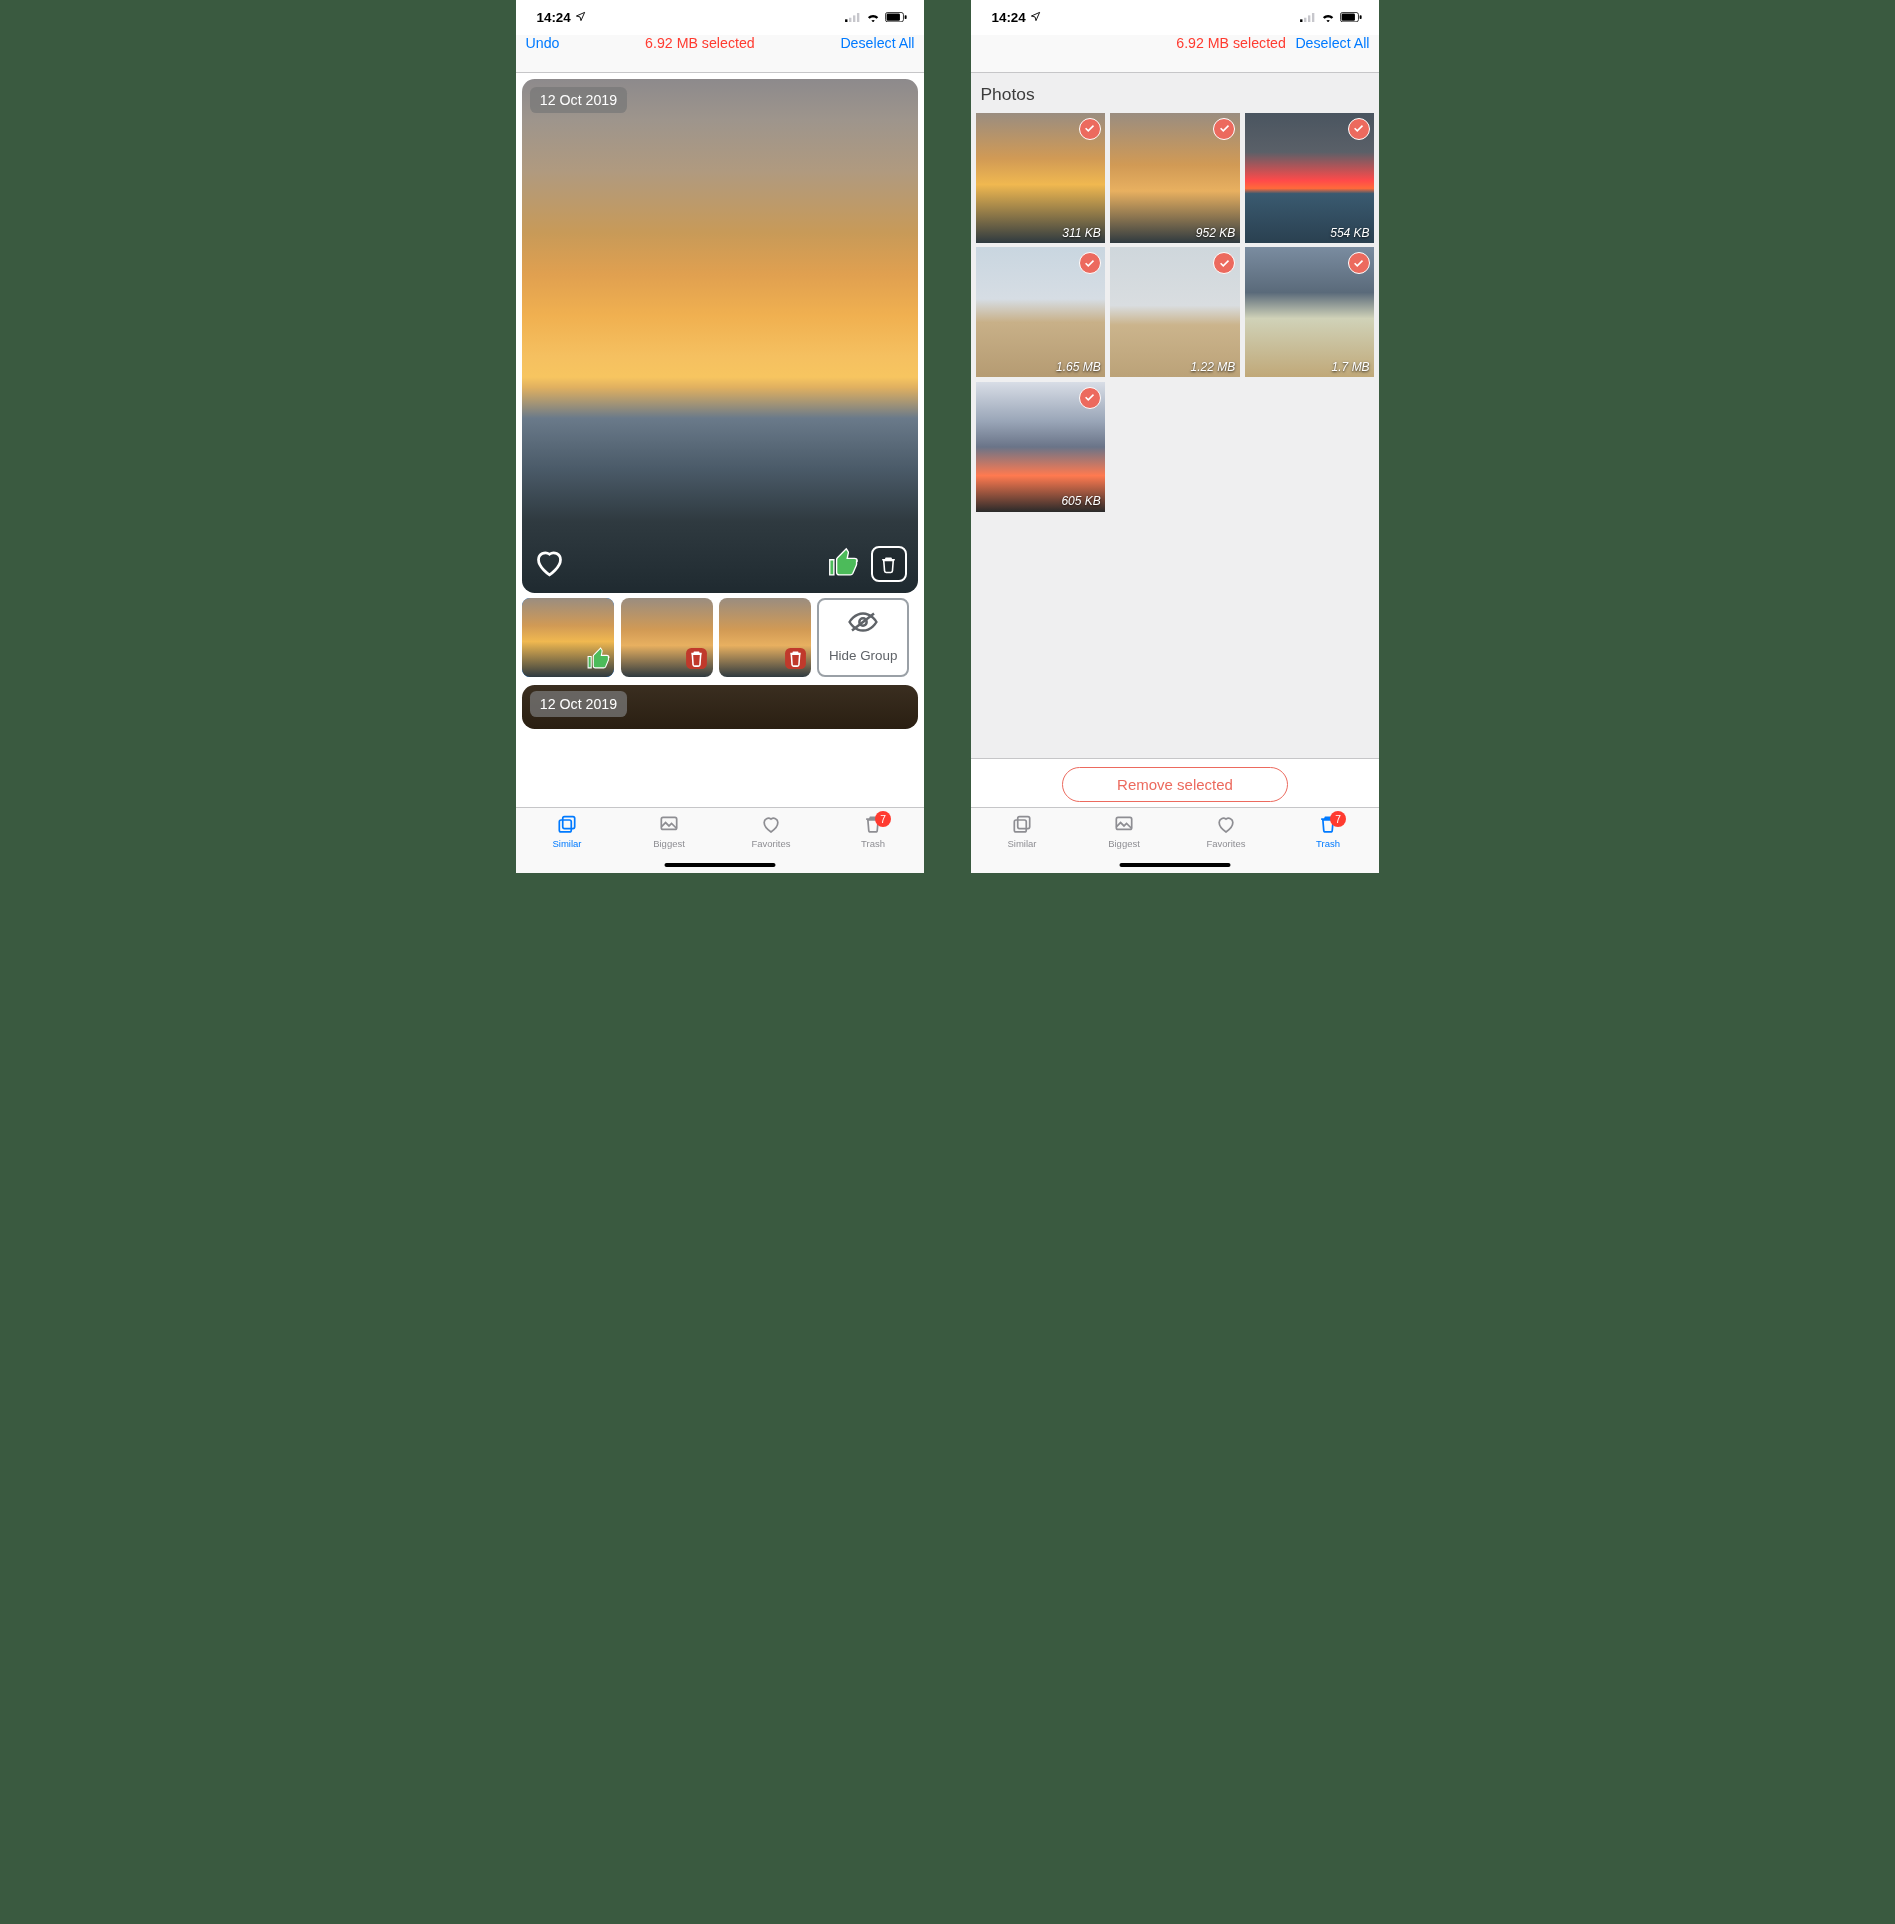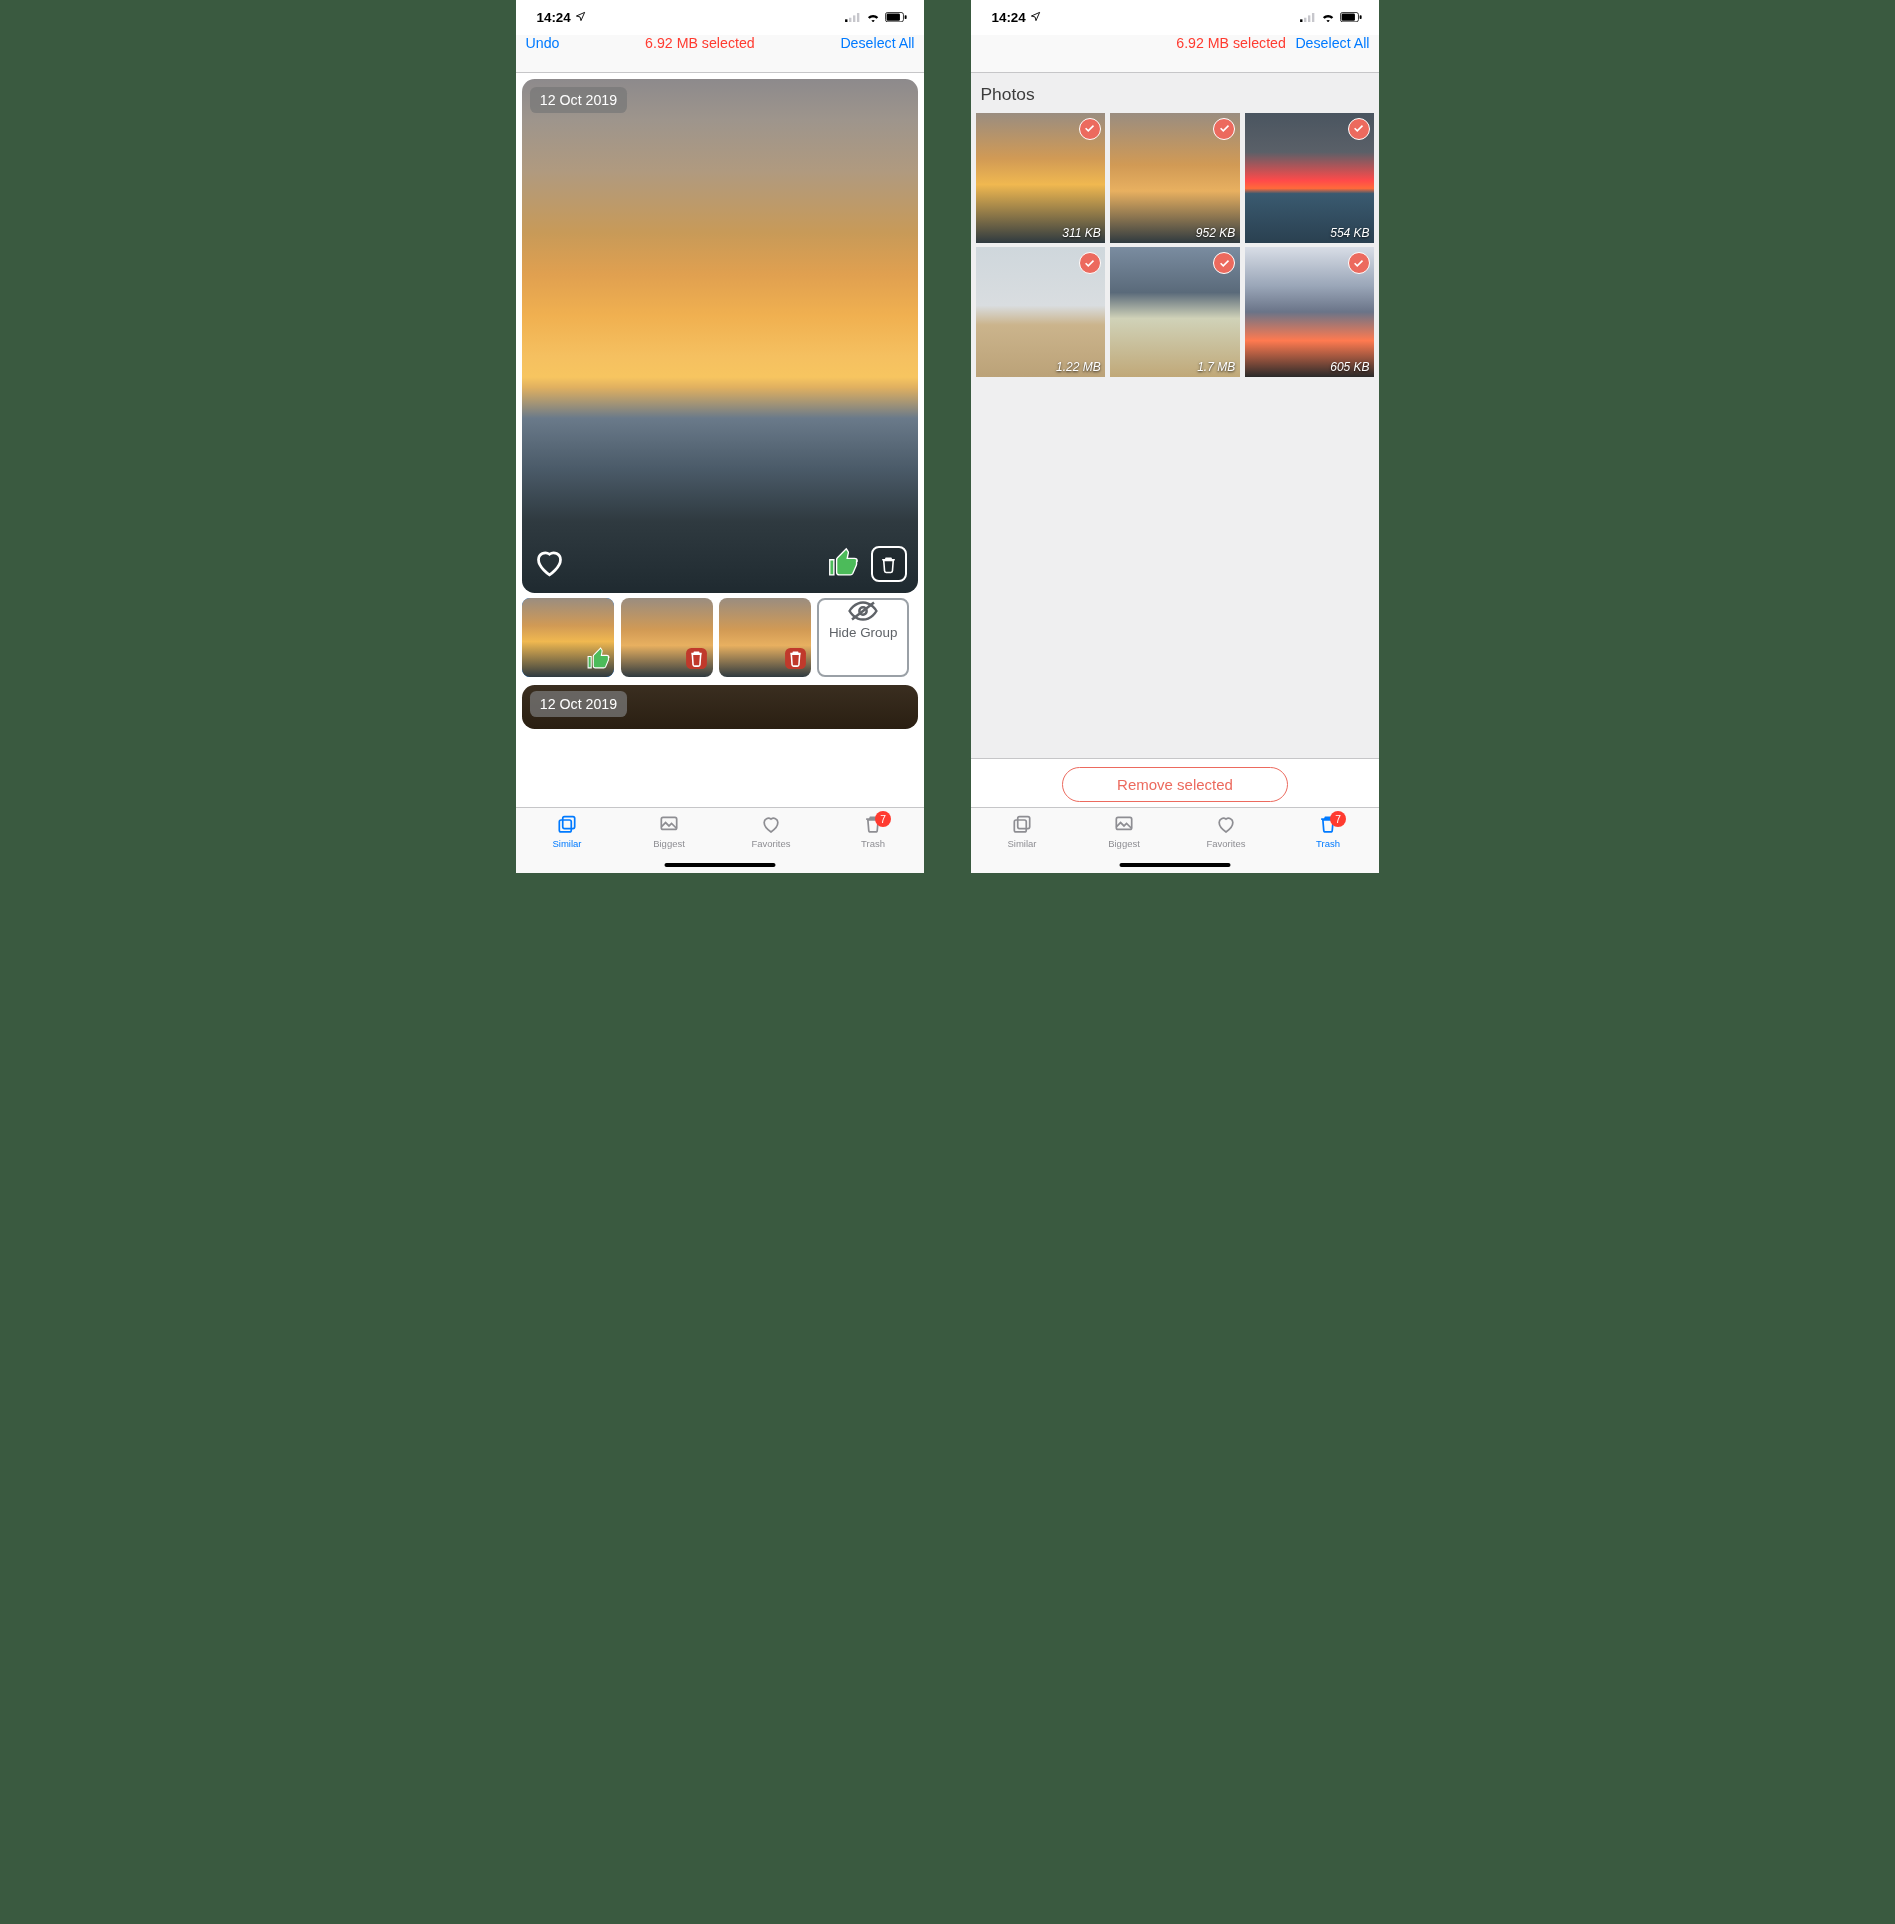--- a/index.html
+++ b/index.html
@@ -101,22 +101,22 @@
   }
   .thumb {
     width:92px; height:79px; border-radius:8px; position:relative;
     overflow:hidden; flex:0 0 auto;
   }
   .thumb.selected { outline:2.4px solid var(--ios-blue); outline-offset:-2.4px; }
   .thumb .timg { position:absolute; inset:0; }
   .thumb-badge { position:absolute; right:3.2px; bottom:3.2px; }
   .hide-group {
     border:2px solid #9aa0a6; border-radius:8px;
-    display:flex; flex-direction:column; align-items:center; justify-content:flex-start;
-    gap:0; color:#5f6368; font-size:13.4px;
+    display:flex; flex-direction:column; align-items:center; justify-content:center;
+    gap:12px; color:#5f6368; font-size:13.4px;
     background:#fff;
   }
   .next-card {
     margin:8px 6.3px 0 6.3px; border-radius:12.6px; overflow:hidden;
     position:relative; height:44px;
     background: linear-gradient(#3a2e20, #2a1f12);
   }
   
   .section-title {
     padding: 11px 9.5px 8px 9.5px;
@@ -395,20 +395,29 @@
         <div class="cell">
           <div class="cimg sunset3"></div>
           <div class="check">
               <svg width="12.6" height="12.6" viewBox="0 0 24 24">
                 <path d="M5 12l5 5L20 7" stroke="#fff" stroke-width="3" fill="none"></path>
               </svg>
             </div>
           <div class="size">554 KB</div>
         </div>
         <div class="cell">
+          <div class="cimg desert1"></div>
+          <div class="check">
+              <svg width="12.6" height="12.6" viewBox="0 0 24 24">
+                <path d="M5 12l5 5L20 7" stroke="#fff" stroke-width="3" fill="none"></path>
+              </svg>
+            </div>
+          <div class="size">1.65 MB</div>
+        </div>
+        <div class="cell">
           <div class="cimg desert2"></div>
           <div class="check">
               <svg width="12.6" height="12.6" viewBox="0 0 24 24">
                 <path d="M5 12l5 5L20 7" stroke="#fff" stroke-width="3" fill="none"></path>
               </svg>
             </div>
           <div class="size">1.22 MB</div>
         </div>
         <div class="cell">
           <div class="cimg desert3"></div>

